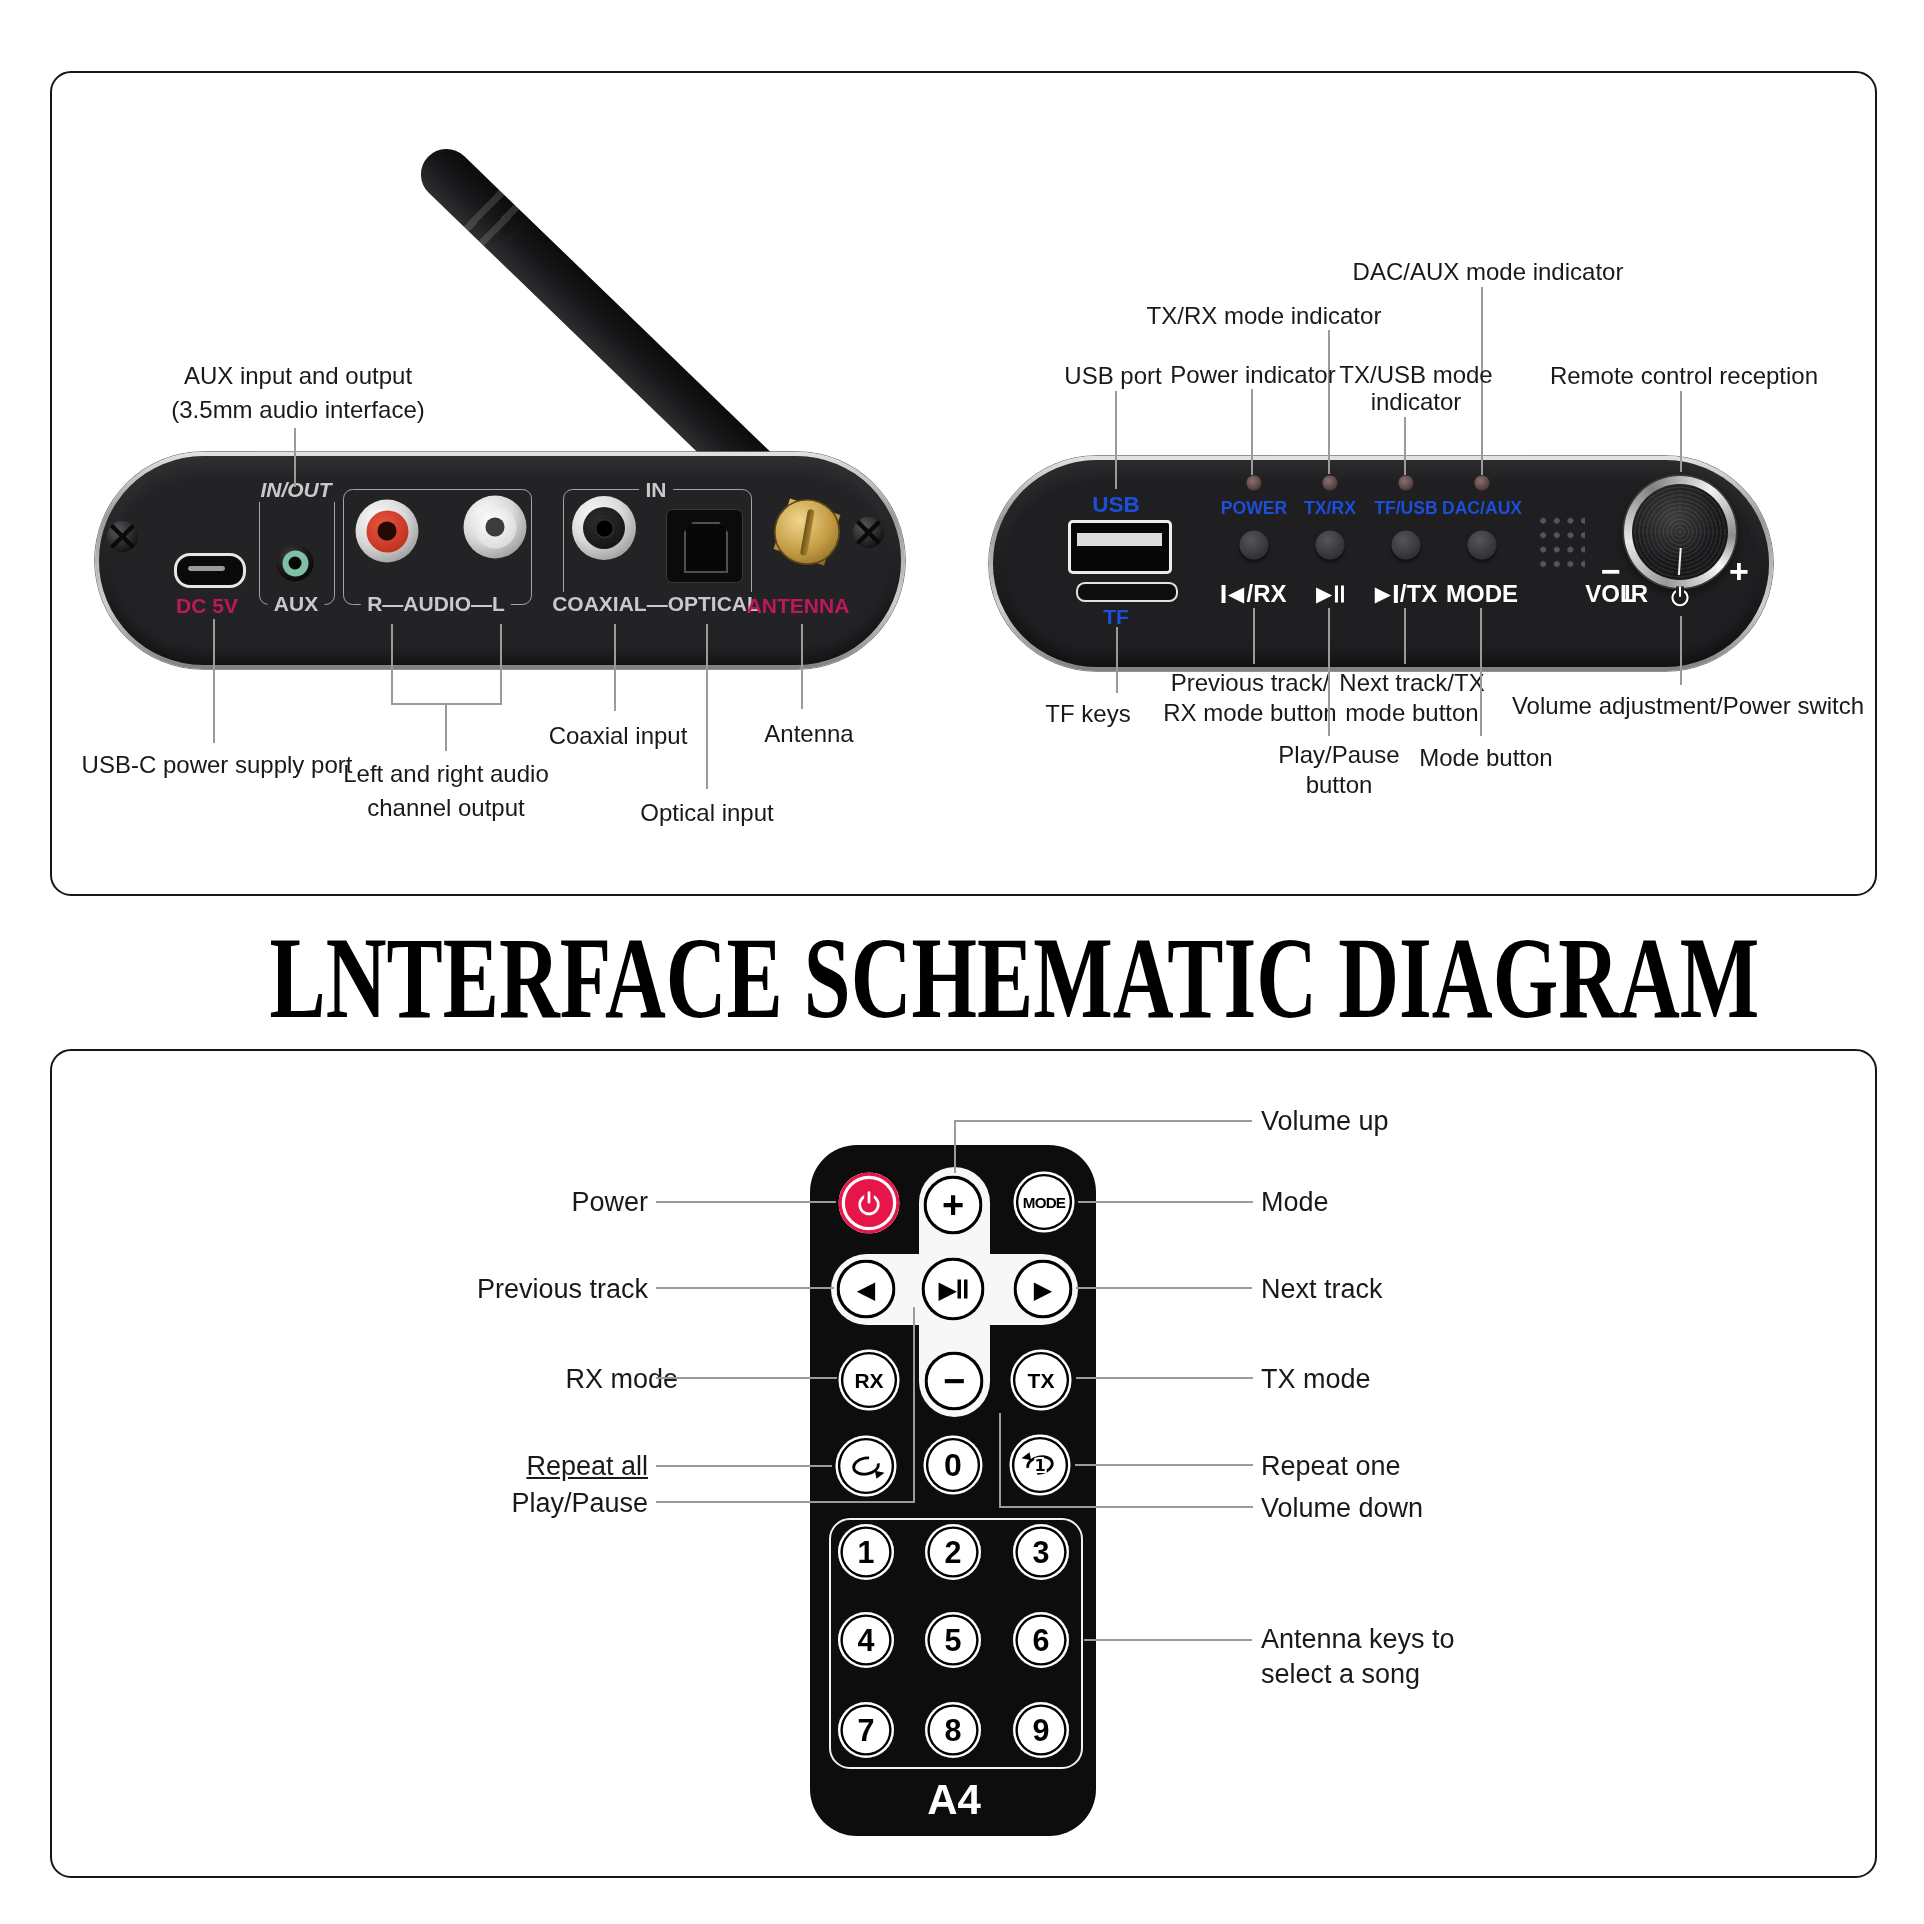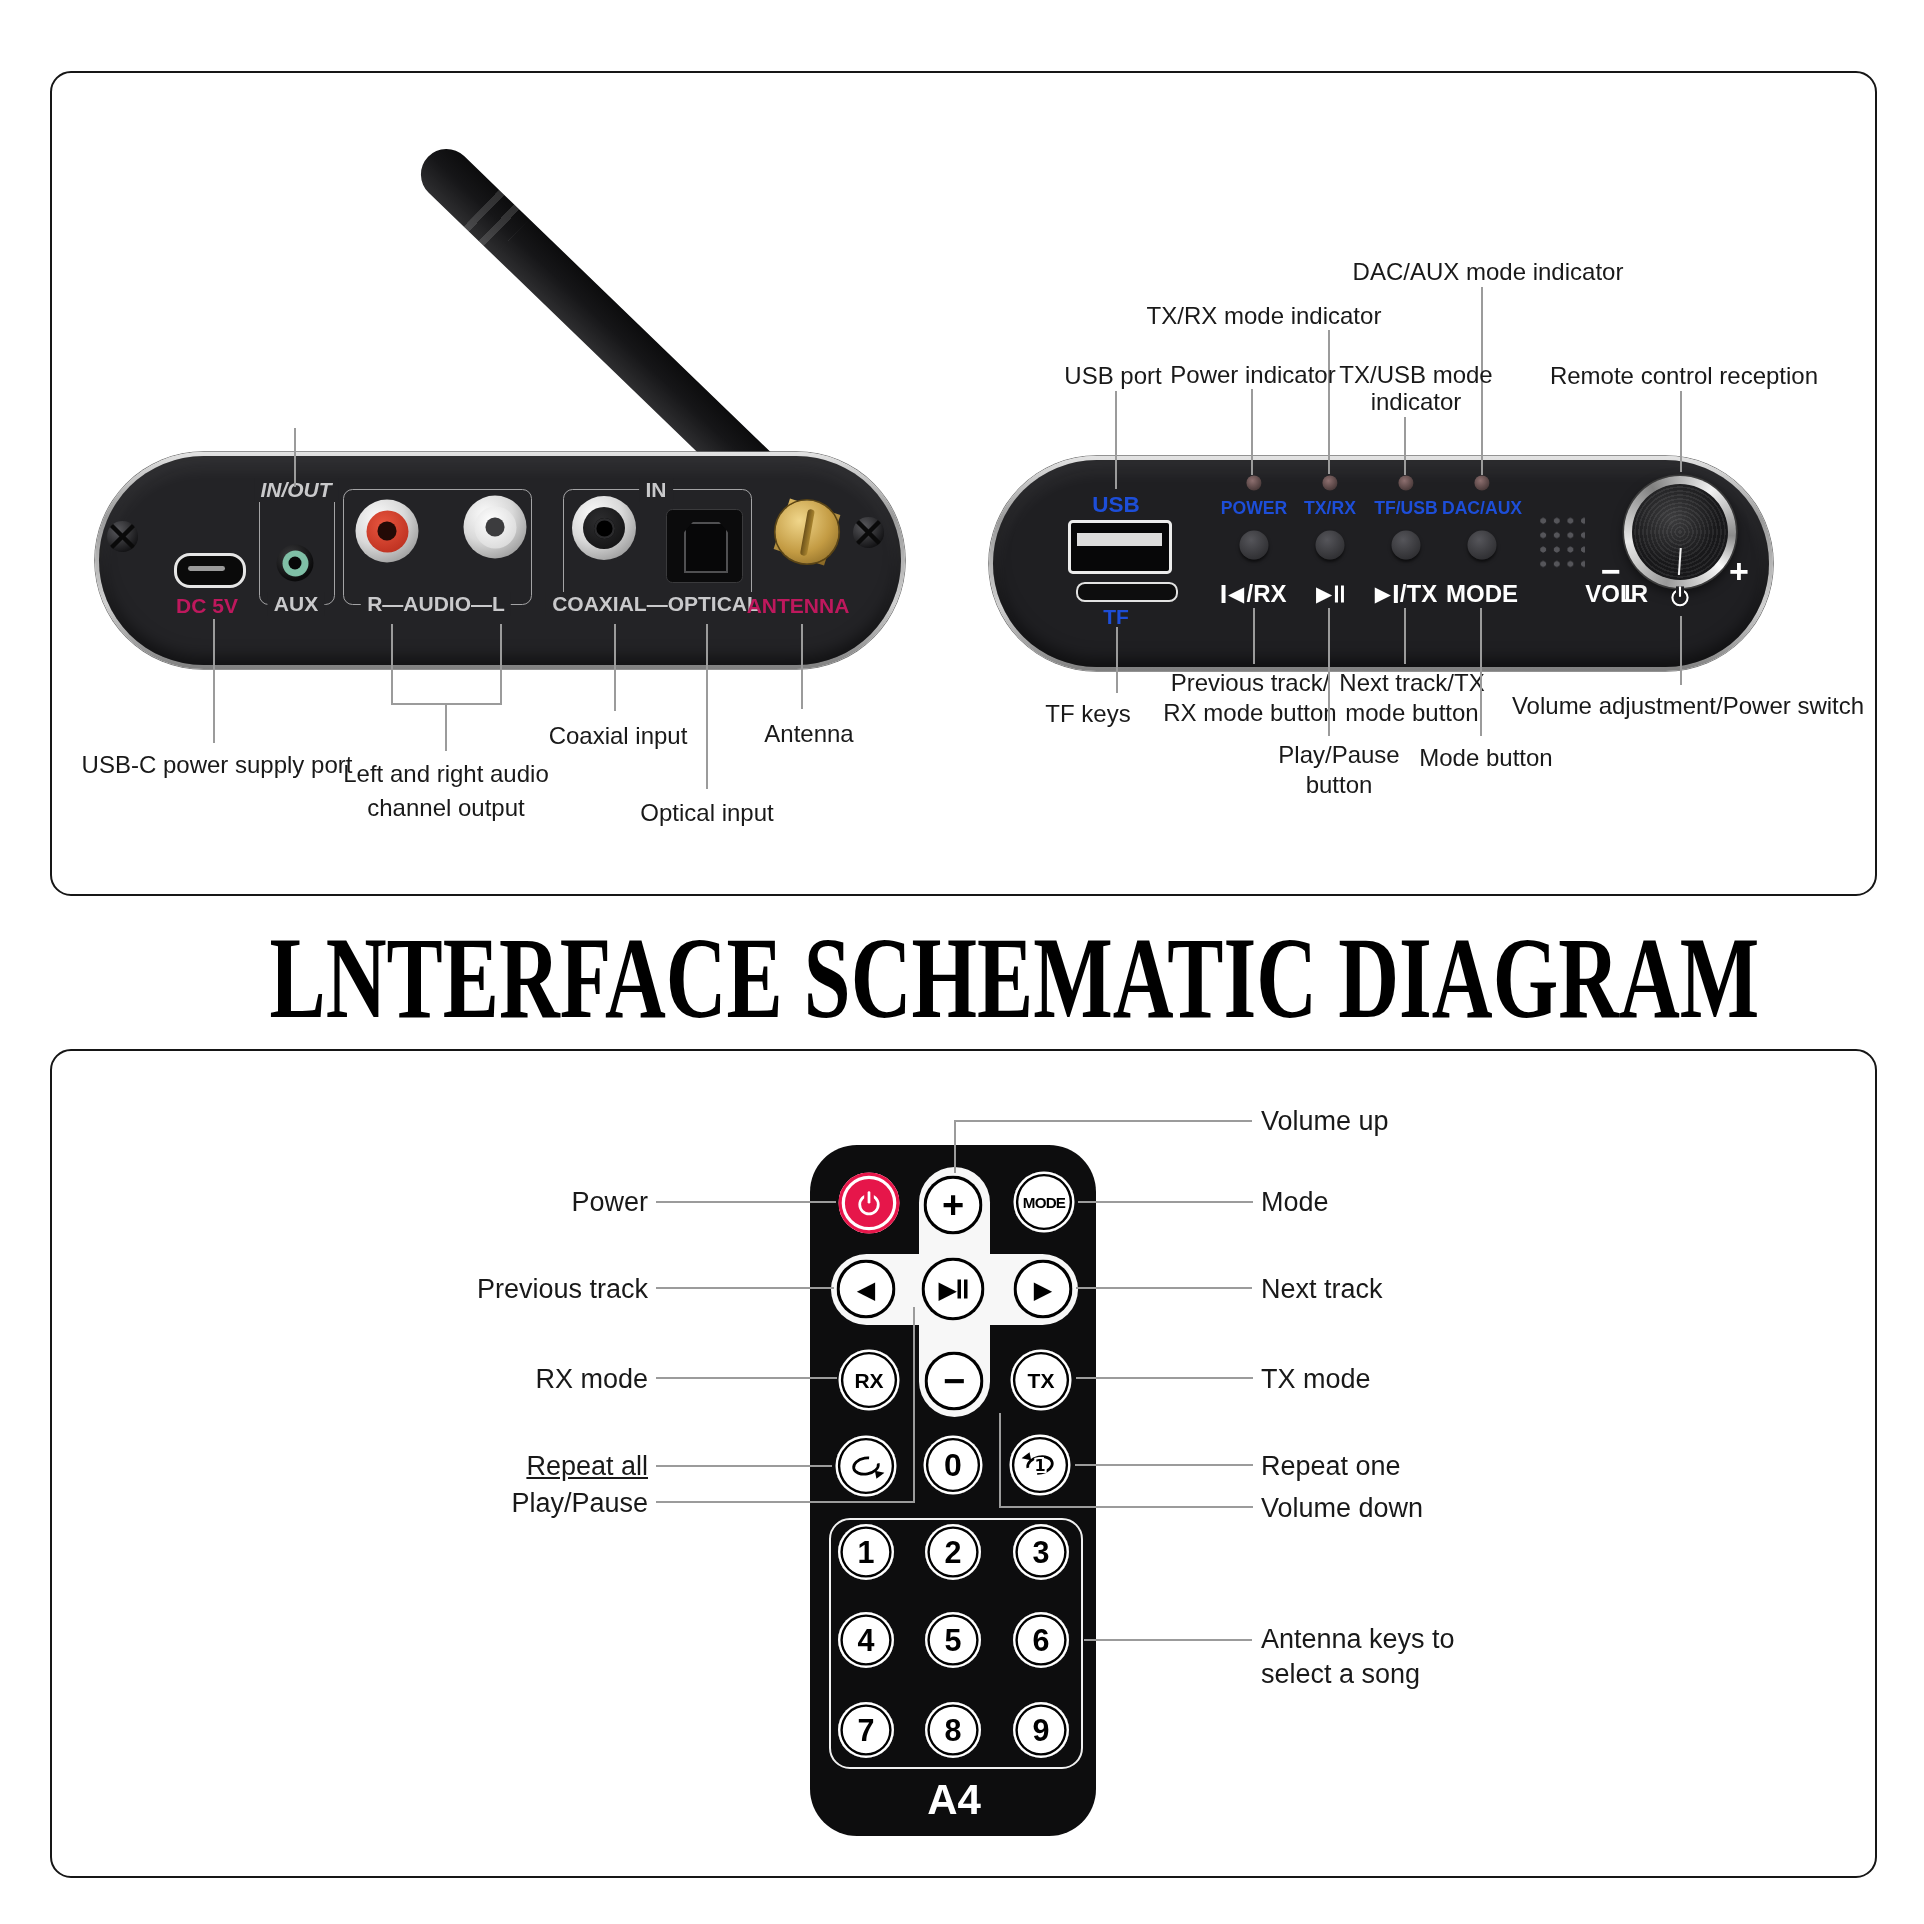--- a/index.html
+++ b/index.html
@@ -122,20 +122,24 @@
     <div class="abs" style="left:17px;top:12px;width:40px;height:47px;background:#070708;border:2.4px solid #505052;clip-path:polygon(0 20%,20% 0,80% 0,100% 20%,100% 100%,0 100%);"></div>
   </div>
   <div class="bktxt" style="left:656px;top:604px;">COAXIAL—OPTICAL</div>
 
   <div class="goldhex" style="left:807px;top:532px;width:53px;height:53px;"></div>
   <div class="gold" style="left:807px;top:532px;width:63px;height:63px;">
     <div class="goldslot"></div>
   </div>
   <div class="plabel" style="left:798px;top:594px;">ANTENNA</div>
 
+  <div class="co t-c" style="left:298px;top:359px;">
+    <div>AUX input and output</div>
+    <div>(3.5mm audio interface)</div>
+  </div>
   <div class="ln vl" style="left:294px;top:428px;height:59px;"></div>
 
   <div class="co t-c" style="left:217px;top:748px;">USB-C power supply port</div>
   <div class="ln vl" style="left:213px;top:619px;height:124px;"></div>
 
   <div class="ln vl" style="left:391px;top:624px;height:80px;"></div>
   <div class="ln vl" style="left:500px;top:624px;height:80px;"></div>
   <div class="ln hl" style="left:391px;top:703px;width:111px;"></div>
   <div class="ln vl" style="left:445px;top:703px;height:48px;"></div>
   <div class="co t-c" style="left:446px;top:757px;">
@@ -319,21 +323,21 @@
   <div class="rbtn ctr" style="left:1041px;top:1730px;width:56px;height:56px;font-size:30.5px;">9</div>
 
   <div class="abs" style="left:954px;top:1776px;transform:translateX(-50%);color:#fff;font-weight:bold;font-size:42px;">A4</div>
 
   <div class="co co34 t-r" style="right:1277px;top:1185px;">Power</div>
   <div class="ln hl" style="left:656px;top:1201px;width:180px;"></div>
 
   <div class="co co34 t-r" style="right:1277px;top:1272px;">Previous track</div>
   <div class="ln hl" style="left:656px;top:1287px;width:178px;"></div>
 
-  <div class="co co34 t-r" style="right:1277px;top:1362px;">RX mode</div>
+  <div class="co co34 t-r" style="right:1247px;top:1362px;">RX mode</div>
   <div class="ln hl" style="left:656px;top:1377px;width:181px;"></div>
 
   <div class="co co34 t-r" style="right:1277px;top:1449px;text-decoration:underline;">Repeat all</div>
   <div class="ln hl" style="left:656px;top:1465px;width:176px;"></div>
 
   <div class="co co34 t-r" style="right:1277px;top:1486px;">Play/Pause</div>
   <div class="ln hl" style="left:656px;top:1501px;width:258px;"></div>
   <div class="ln vl" style="left:913px;top:1307px;height:196px;"></div>
 
   <div class="co co34 t-l" style="left:1261px;top:1104px;">Volume up</div>

